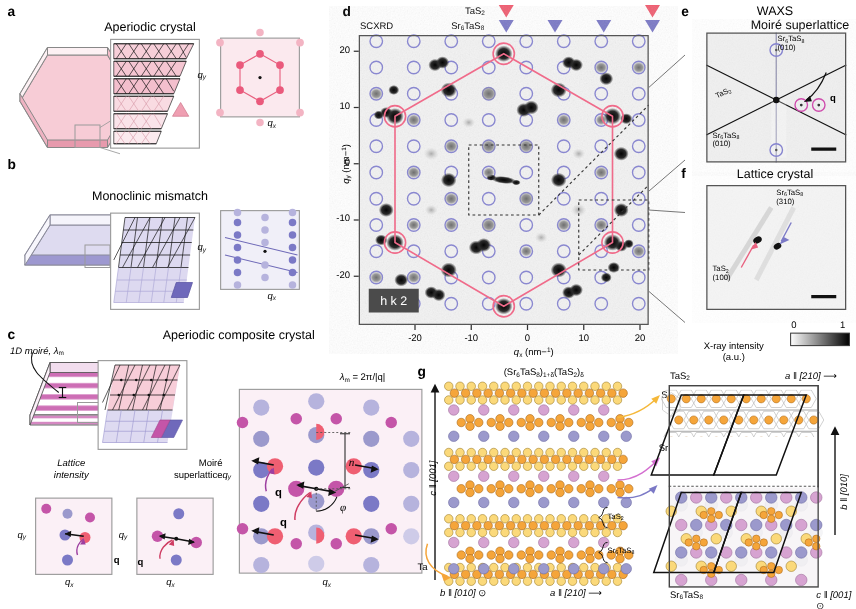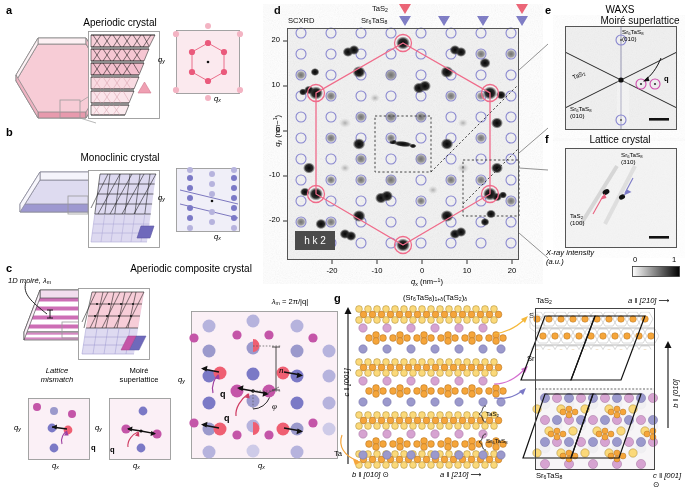--- a/index.html
+++ b/index.html
@@ -153,21 +153,21 @@
       <circle cx="64" cy="60" r="3.1"></circle>
     <circle cx="32" cy="-4" r="3"></circle>
       <circle cx="32" cy="68" r="3"></circle>
   </g>
   <circle cx="32" cy="32" r="1.3" fill="#111"></circle>
 </svg>
 <div class="abs lbl it" style="left:158px;top:55px;"><span>q</span><sub>y</sub></div>
 <div class="abs lbl it" style="left:214px;top:94px;"><span>q</span><sub>x</sub></div>
 
 <div class="abs pl" style="left:6px;top:126px;">b</div>
-<div class="abs ttl" style="left:40px;top:152px;width:160px;">Monoclinic crystal</div>
+<div class="abs ttl" style="left:40px;top:152px;width:160px;">Monoclinic mismatch</div>
 
 <svg class="abs" style="left:10px;top:166px;" width="125" height="90" viewBox="0 0 125 90">
   <polygon points="30,6 112,6 92,38 10,38" fill="#eceaf7" stroke="#8a8a9a" stroke-width="0.9"></polygon>
   <polygon points="30,14 112,14 92,46 10,46" fill="#dedbf0" stroke="#8a8a9a" stroke-width="0.9"></polygon>
   <polygon points="30,6 112,6 112,14 30,14" fill="#f5f4fb" stroke="#8a8a9a" stroke-width="0.8"></polygon>
   <polygon points="112,6 92,38 92,46 112,14" fill="#d2cfea" stroke="#8a8a9a" stroke-width="0.8"></polygon>
   <polygon points="10,38 92,38 92,46 10,46" fill="#9d98d0" stroke="#8a8a9a" stroke-width="0.8"></polygon>
   <polygon points="30,6 10,38 10,46 30,14" fill="#f7f6fc" stroke="#8a8a9a" stroke-width="0.8"></polygon>
   <rect x="58" y="30" width="20" height="18" fill="none" stroke="#9a9a9a" stroke-width="0.8"></rect>
   <line x1="78" y1="32" x2="92" y2="24" stroke="#9a9a9a" stroke-width="0.7"></line>
@@ -329,23 +329,23 @@
       <line x1="26" y1="36" x2="22" y2="62"></line>
         <line x1="37" y1="36" x2="33" y2="62"></line>
       <line x1="48" y1="36" x2="44" y2="62"></line>
     </g>
   </g>
   <polygon points="51,62 58,48 68,48 61,62" fill="#6f69bb" stroke="#5b56a3" stroke-width="0.5"></polygon>
   <polygon points="51,62 58,48 50,48 43,62" fill="#c455a8" stroke="#a2418b" stroke-width="0.5"></polygon>
 </svg>
 
 <div class="abs lbl" style="left:22px;top:366px;width:70px;text-align:center;font-style:italic;">
-  <span>Lattice</span><br><span>mismatch</span>
-</div>
-<div class="abs lbl" style="left:100px;top:366px;width:78px;text-align:center;">
+  <span>Lattice</span><br><span>intensity</span>
+</div>
+<div class="abs lbl" style="left:100px;top:366px;width:78px;text-align:right;">
   <span>Moiré</span><br><span>superlattice</span>
 </div>
 
 <svg class="abs" style="left:28px;top:398px;" width="62" height="62" viewBox="0 0 62 62">
   <rect x="0.5" y="0.5" width="61" height="61" fill="#fbf0f6" stroke="#9a9a9a" stroke-width="0.9"></rect>
   <circle cx="9" cy="9" r="4" fill="#c455a8"></circle>
   <circle cx="26" cy="13" r="4" fill="#9b99cc"></circle>
   <circle cx="44" cy="16" r="4" fill="#c455a8"></circle>
   <circle cx="24" cy="30" r="4.4" fill="#7b79c6"></circle>
   <circle cx="40" cy="32" r="4.4" fill="#ef5f72"></circle>
@@ -813,21 +813,21 @@
 </svg>
 <div class="abs tiny" style="left:621px;top:152px;line-height:1.05;">
   <span>Sr</span><sub>6</sub><span>TaS</span><sub>8</sub><br>
   <span>(310)</span>
 </div>
 <div class="abs tiny" style="left:570px;top:213px;line-height:1.05;">
   <span>TaS</span><sub>2</sub><br>
   <span>(100)</span>
 </div>
 
-<div class="abs lbl" style="left:546px;top:248px;width:82px;text-align:left;line-height:1.25;font-style:italic;">
+<div class="abs lbl" style="left:546px;top:272px;width:82px;text-align:center;line-height:1.25;">
   <span>X-ray intensity</span><br><span>(a.u.)</span>
 </div>
 <div class="abs lbl" style="left:633px;top:255px;">0</div>
 <div class="abs lbl" style="left:672px;top:255px;">1</div>
 <svg class="abs" style="left:632px;top:266px;" width="48" height="11" viewBox="0 0 48 11">
   <defs>
       <linearGradient id="cbg" x1="0" y1="0" x2="1" y2="0">
     <stop offset="0%" stop-color="#ffffff"></stop>
         <stop offset="100%" stop-color="#000000"></stop>
   </linearGradient>

